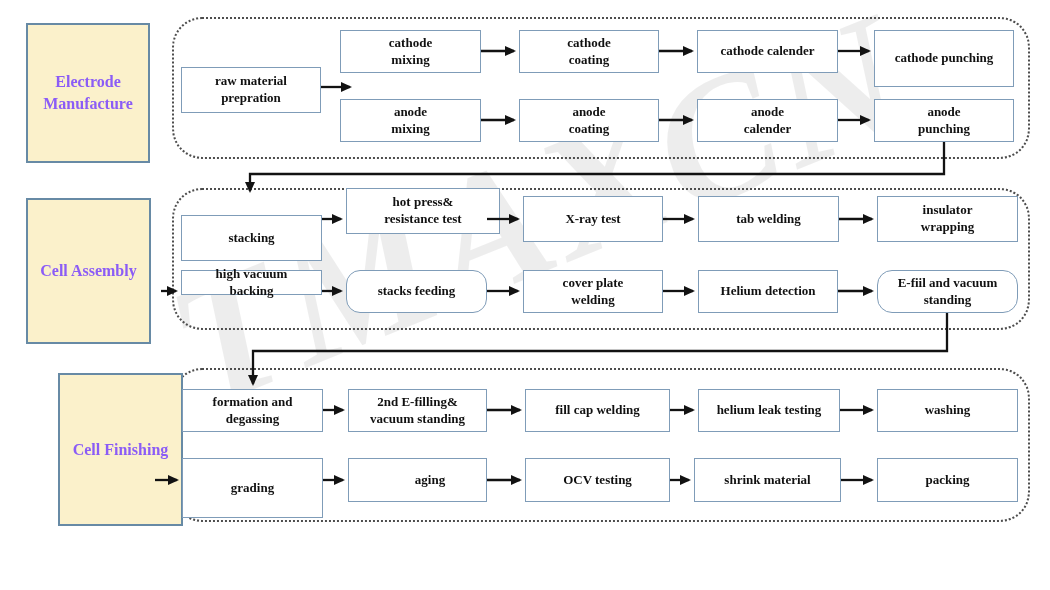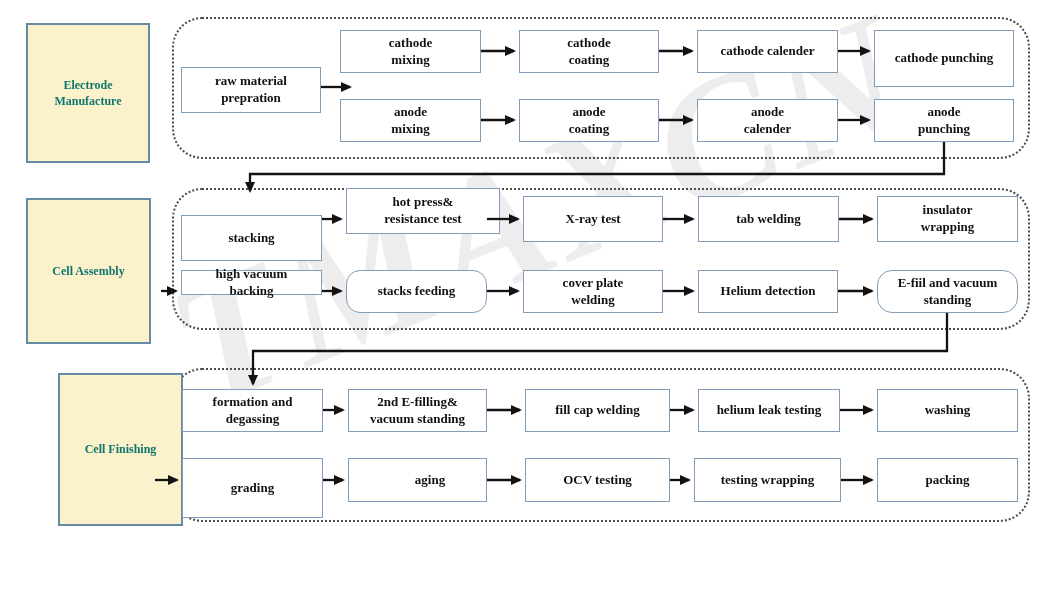--- a/index.html
+++ b/index.html
@@ -13,21 +13,21 @@
     color:rgba(0,0,0,0.07);transform:rotate(-22deg);z-index:0;white-space:nowrap;
     user-select:none;
   }
   .dashedbox{
     position:absolute;border:2.5px dotted #4d4d4d;border-radius:30px;
     background:transparent;z-index:1;box-sizing:border-box;
   }
   .slabel{
     position:absolute;background:#fbf1cb;border:2px solid #678aa5;z-index:2;
     display:flex;align-items:center;justify-content:center;text-align:center;
-    font-weight:bold;font-size:12px;color:#0f766e;white-space:pre-line;
+    font-weight:bold;font-size:16px;color:#8b5cf6;white-space:pre-line;
     line-height:1.35;box-sizing:border-box;
   }
   .pbox{
     position:absolute;background:#ffffff;border:1.6px solid #7f9cb8;z-index:2;
     display:flex;align-items:center;justify-content:center;text-align:center;
     font-weight:bold;font-size:13px;color:#111;white-space:pre-line;
     line-height:1.3;box-sizing:border-box;padding:1px 3px;
   }
   svg.connectors{position:absolute;left:0;top:0;z-index:3;pointer-events:none;}
   svg.connectors line, svg.connectors polyline{stroke:#121212;stroke-width:2.3;fill:none;}
@@ -84,21 +84,21 @@
   <div class="pbox" style="left:182px;top:389px;width:141px;height:43px;">formation and
 degassing</div>
   <div class="pbox" style="left:348px;top:389px;width:139px;height:43px;">2nd E-filling&amp;
 vacuum standing</div>
   <div class="pbox" style="left:525px;top:389px;width:145px;height:43px;">fill cap welding</div>
   <div class="pbox" style="left:698px;top:389px;width:142px;height:43px;">helium leak testing</div>
   <div class="pbox" style="left:877px;top:389px;width:141px;height:43px;">washing</div>
   <div class="pbox" style="left:182px;top:458px;width:141px;height:60px;">grading</div>
   <div class="pbox" style="left:348px;top:458px;width:139px;height:44px;padding-left:28px;">aging</div>
   <div class="pbox" style="left:525px;top:458px;width:145px;height:44px;">OCV testing</div>
-  <div class="pbox" style="left:694px;top:458px;width:147px;height:44px;">testing wrapping</div>
+  <div class="pbox" style="left:694px;top:458px;width:147px;height:44px;">shrink material</div>
   <div class="pbox" style="left:877px;top:458px;width:141px;height:44px;">packing</div>
 
   <svg class="connectors" width="1050" height="590" viewBox="0 0 1050 590">
     <defs>
       <marker id="ah" markerUnits="userSpaceOnUse" markerWidth="13" markerHeight="12" refX="10" refY="6" orient="auto">
         <path d="M1,1 L12,6 L1,11 z" fill="#121212"></path>
       </marker>
     </defs>
 
     <line x1="321" y1="87" x2="350" y2="87" marker-end="url(#ah)"></line>

